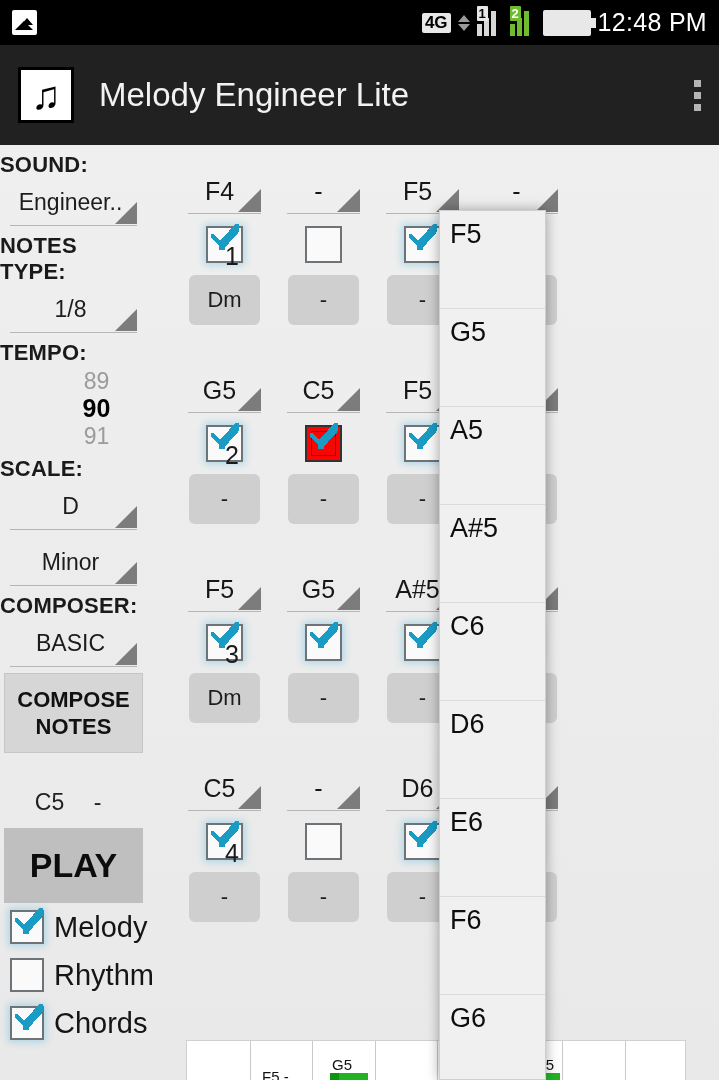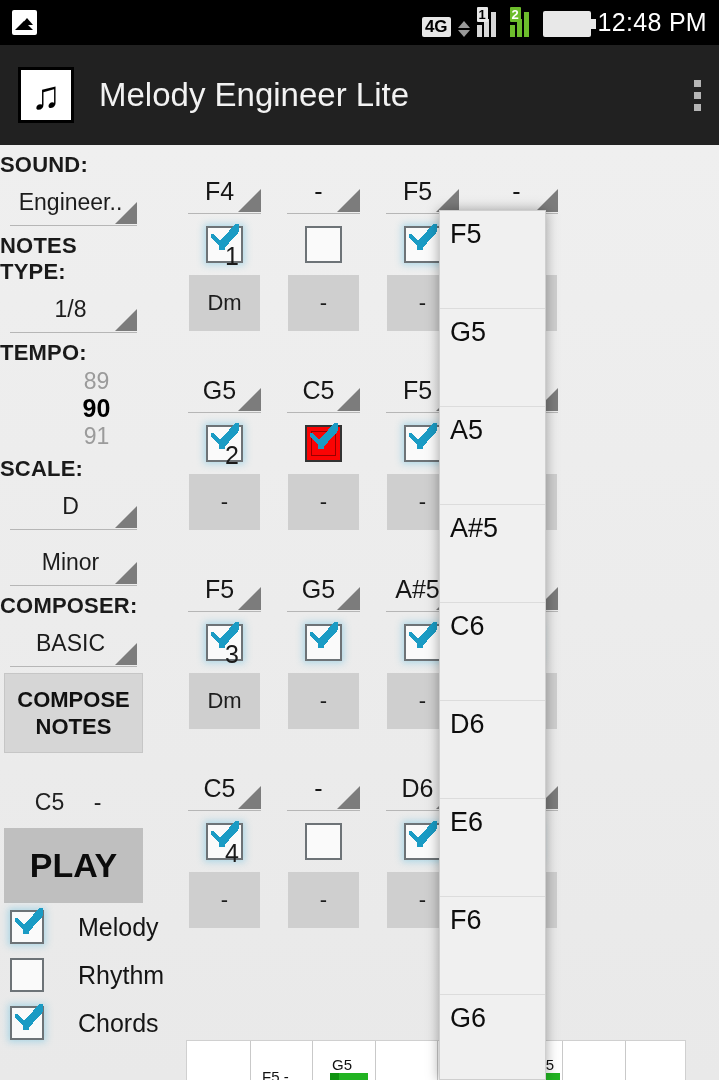--- a/index.html
+++ b/index.html
@@ -11,21 +11,21 @@
   }
   #app { position: relative; width: 719px; height: 1080px; }
 
   
   .statusbar {
     position: absolute; left: 0; top: 0; width: 719px; height: 45px;
     background: #000; display: flex; align-items: center;
     padding: 0 12px;
   }
   .sb-left { display: flex; align-items: center; gap: 8px; }
-  .sb-right { margin-left: auto; display: flex; align-items: flex-end; gap: 7px; }
+  .sb-right { margin-left: auto; display: flex; align-items: center; gap: 7px; }
   .ico-gallery {
     width: 25px; height: 25px; background: #fff; border-radius: 2px;
     position: relative; overflow: hidden;
   }
   .ico-gallery:after {
     content: ""; position: absolute; left: 3px; bottom: 5px;
     width: 0; height: 0;
     border-left: 9px solid transparent; border-right: 9px solid transparent;
     border-bottom: 9px solid #000;
   }
@@ -110,21 +110,21 @@
   }
   .notepair { text-align: center; font-size: 23px; color: #222; padding: 8px 0 12px 0; margin-top: 28px; }
   .notepair span { display: inline-block; }
   .notepair .n1 { min-width: 48px; }
   .notepair .n2 { min-width: 48px; }
   .playbtn {
     margin: 0 4px; background: #bfbfbf; text-align: center;
     font-size: 34px; font-weight: bold; color: #0c0c0c; padding: 18px 0;
   }
   .chk-row { display: flex; align-items: center; gap: 10px; padding: 7px 0 7px 10px; }
-  .chk-row .txt { font-size: 25px; color: #151515; margin-left: 24px; }
+  .chk-row .txt { font-size: 29px; color: #151515; }
 
   
   .cbx {
     width: 34px; height: 34px; background: #fafafa; border: 2px solid #6d7377;
     position: relative; flex: none;
   }
   .cbx.on:after {
     content: ""; position: absolute; left: 3px; top: -4px;
     width: 28px; height: 26px;
     background:
@@ -152,23 +152,23 @@
     display: flex; align-items: center; justify-content: center;
   }
   .hdr .val { font-size: 25px; color: #161616; padding-right: 10px; }
   .hdr .caret {
     position: absolute; right: 0; bottom: 1px; width: 0; height: 0;
     border-left: 23px solid transparent; border-bottom: 23px solid #7c7c7c;
   }
   .cbxcell { display: flex; justify-content: center; padding-top: 12px; }
   .cbxcell .cbx { width: 37px; height: 37px; }
   .chordbtn {
-    margin: 12px 14px 0 14px; height: 56px; background: #cfcfcf;
+    margin: 12px 14px 0 14px; height: 50px; background: #cfcfcf;
     display: flex; align-items: center; justify-content: center;
-    font-size: 22px; color: #1d1d1d;
+    font-size: 22px; color: #1d1d1d; border-radius: 6px;
   }
 
   
   .roll {
     position: absolute; left: 186px; top: 895px; width: 500px; height: 82px;
     background: #fff; border: 1px solid #d0d0d0;
   }
   .roll .vline { position: absolute; top: 0; bottom: 0; width: 1px; background: #c9c9c9; }
   .note { position: absolute; height: 10px; background: #22b322; }
   .note .cap { position: absolute; left: 0; top: 0; width: 9px; height: 10px; background: #0f9310; }

